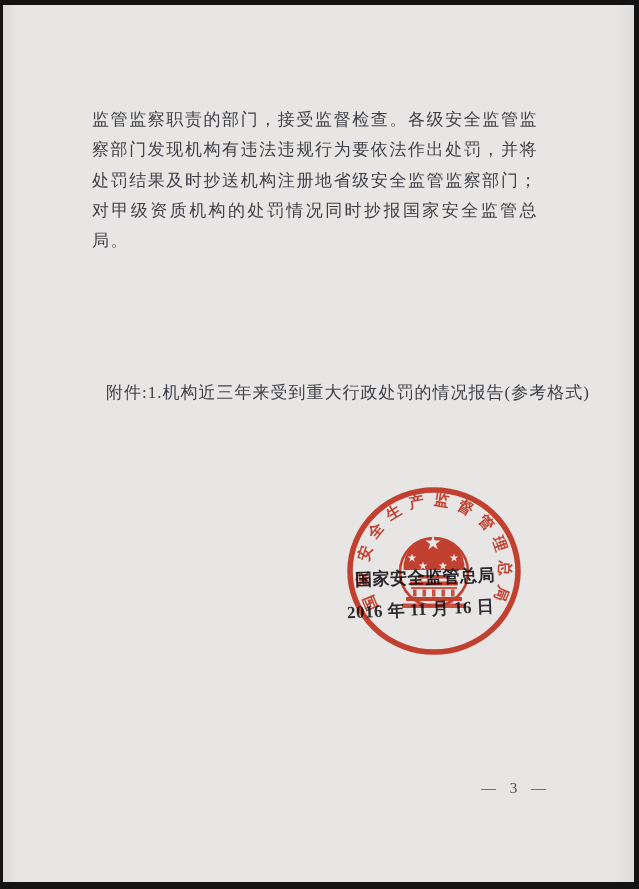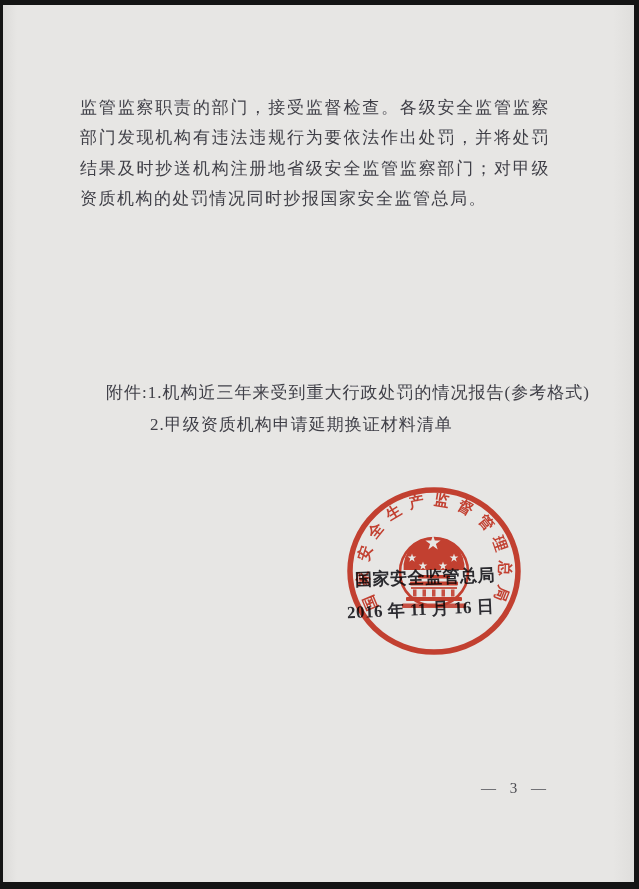--- a/index.html
+++ b/index.html
@@ -28,33 +28,33 @@
     position:absolute;
     left:77px;top:88px;
     width:470px;
     font-size:17px;
     line-height:30.3px;
     letter-spacing:1.5px;
     color:var(--ink);
     text-align:justify;
     text-justify:inter-character;
   }
-  .para{margin:0;}
+  .para{margin:12px;}
   .para.indent{text-indent:34px;}
   .attachments{
     position:absolute;
     left:77px;top:372px;
     width:480px;
     font-size:17px;
     line-height:32px;
     letter-spacing:1px;
     color:var(--ink);
     padding-left:26px;
   }
-  .att-line{white-space:nowrap;}
+  .att-line{white-space:nowrap;text-align:right;}
   .att-line.sub{padding-left:44px;}
   .seal{
     position:absolute;
     left:342px;top:480px;
     width:178px;height:172px;
     z-index:1;
   }
   .seal svg{
     width:100%;height:100%;
     mix-blend-mode:multiply;
@@ -105,21 +105,20 @@
 
 <div class="scan">
   <div class="page">
 
     <div class="body-text">
       <p class="para">监管监察职责的部门，接受监督检查。各级安全监管监察部门发现机构有违法违规行为要依法作出处罚，并将处罚结果及时抄送机构注册地省级安全监管监察部门；对甲级资质机构的处罚情况同时抄报国家安全监管总局。</p>
     </div>
 
     <div class="attachments">
       <div class="att-line"><span>附件:</span><span>1.机构近三年来受到重大行政处罚的情况报告(参考格式)</span></div>
-      <div class="att-line sub">2.甲级资质机构申请延期换证材料清单</div>
     </div>
 
     <div class="seal">
       <svg viewBox="0 0 178 172">
         <defs>
           <path id="star" d="M0,-1 L0.224,-0.309 L0.951,-0.309 L0.363,0.118 L0.588,0.809 L0,0.382 L-0.588,0.809 L-0.363,0.118 L-0.951,-0.309 L-0.224,-0.309 Z"></path>
           <path id="arcPath" fill="none" d="M 34.9 123.9 A 66 66 0 1 1 143.1 123.9"></path>
         </defs>
 
         <ellipse cx="89" cy="86" rx="84" ry="81" fill="none" stroke="#bf3222" stroke-width="5.5"></ellipse>

